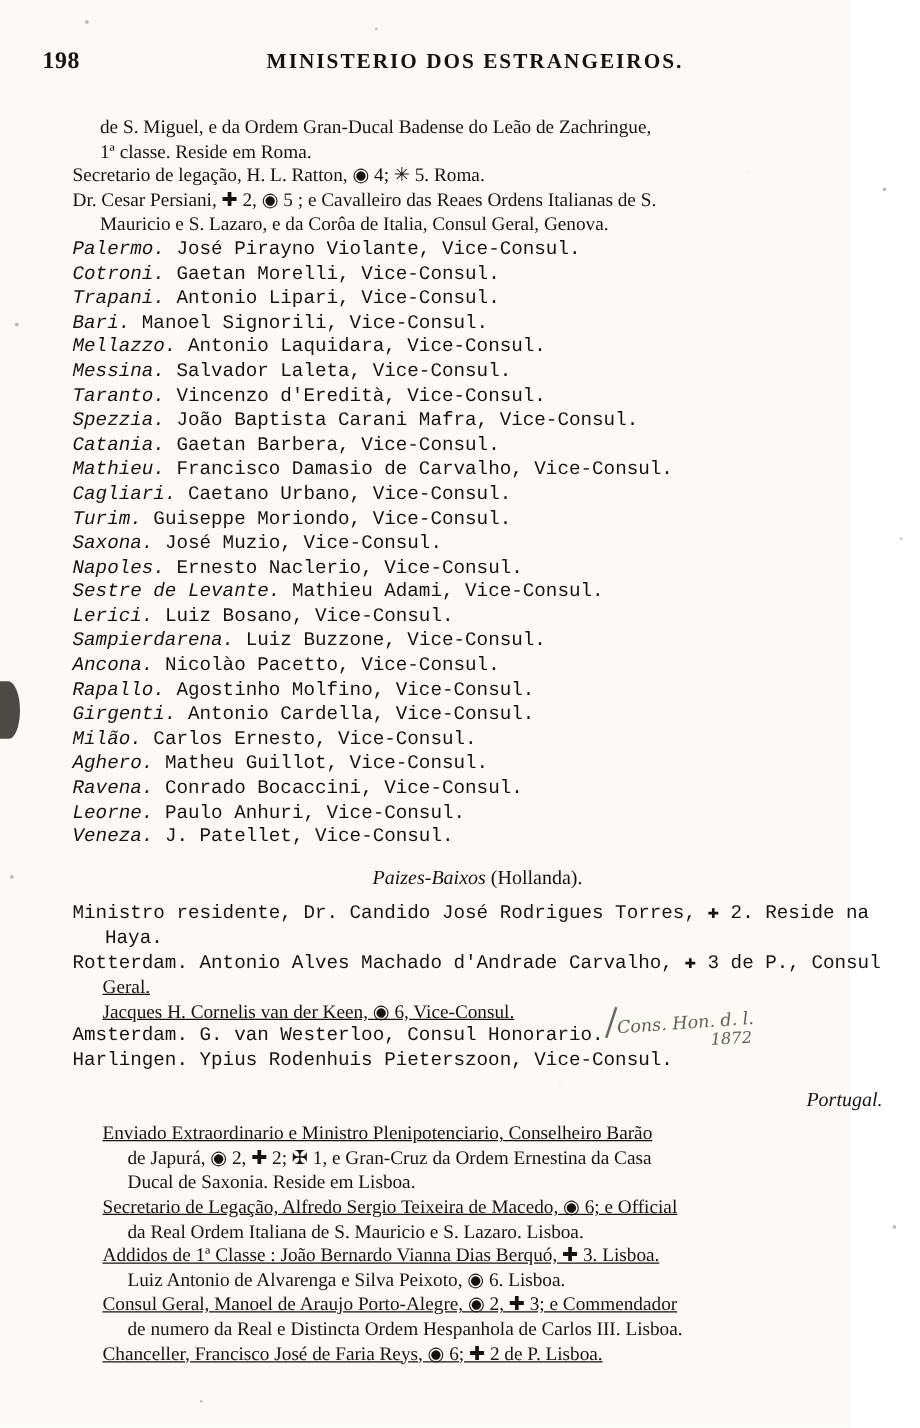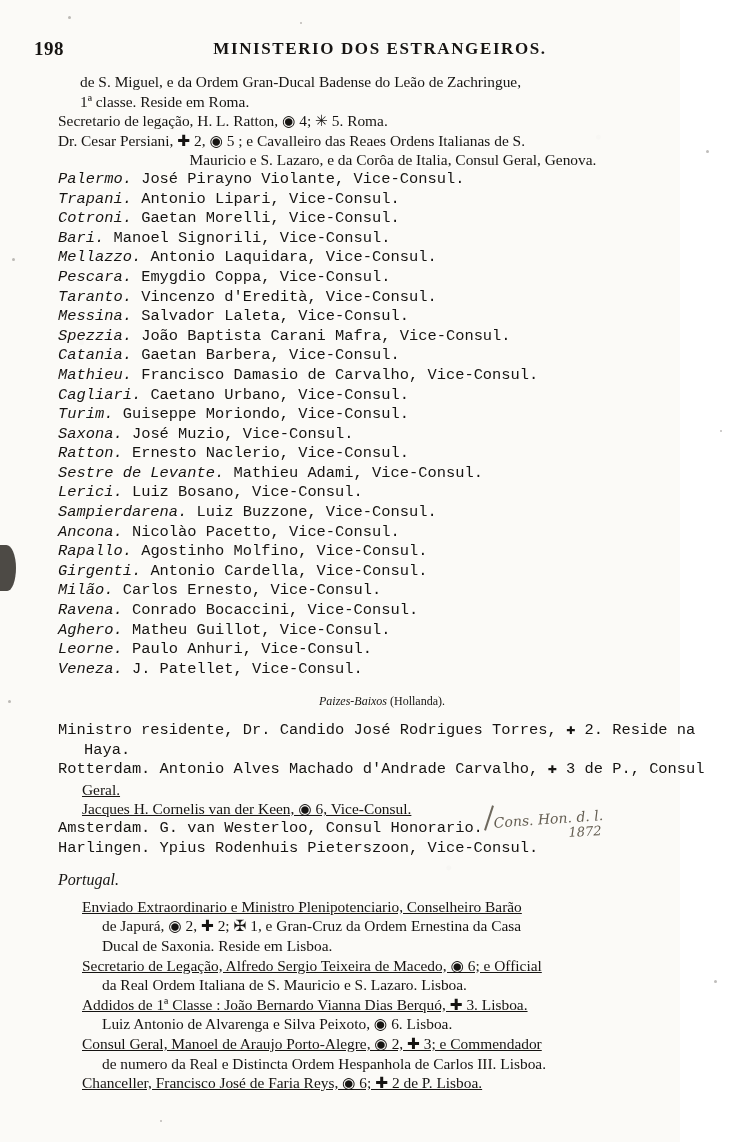--- a/index.html
+++ b/index.html
@@ -54,20 +54,21 @@
     font-size: 17px;
     font-weight: bold;
     letter-spacing: 1.6px;
     font-family: "Liberation Serif", serif;
     padding-left: 24px;
   }
   .body {
     padding: 0 30px 0 58px;
     font-size: 15.4px;
     line-height: 19.6px;
+    margin-top: 20px;
   }
   p {
     margin: 0;
     text-align: left;
   }
   .ln {
     white-space: normal;
   }
   .hang {
     padding-left: 26px;
@@ -80,28 +81,28 @@
   }
   .indent2 {
     padding-left: 44px;
   }
   .lead-in {
     font-style: italic;
   }
   .section-title {
     text-align: center;
     font-style: italic;
-    font-size: 12px;
+    font-size: 16px;
     margin: 13px 0 9px 0;
   }
   .section-title .roman {
     font-style: normal;
   }
   .sec2-title {
-    text-align: left;
+    text-align: right;
     font-style: italic;
     font-size: 16px;
     margin: 12px 0 7px 0;
   }
   .first-line {
     padding-left: 22px;
   }
   .blotch-left {
     position: absolute;
     left: 0px;
@@ -177,47 +178,46 @@
       <div class="folio">198</div>
       <div class="running-head">MINISTERIO DOS ESTRANGEIROS.</div>
     </div>
 
     <div class="body">
 
       <p class="ln first-line">de S. Miguel, e da Ordem Gran-Ducal Badense do Leão de Zachringue,</p>
       <p class="ln" style="padding-left:22px;">1ª classe. Reside em Roma.</p>
       <p class="ln">Secretario de legação, H. L. Ratton, ◉ 4; ✳ 5. Roma.</p>
       <p class="ln">Dr. Cesar Persiani, ✚ 2, ◉ 5 ; e Cavalleiro das Reaes Ordens Italianas de S.</p>
-      <p class="ln" style="padding-left:22px;text-align:center;">Mauricio e S. Lazaro, e da Corôa de Italia, Consul Geral, Genova.</p>
+      <p class="ln" style="padding-left:22px;">Mauricio e S. Lazaro, e da Corôa de Italia, Consul Geral, Genova.</p>
 
       <div>
         <p class="ln hang"><span class="lead-in">Palermo.</span> <span>José Pirayno Violante, Vice-Consul.</span></p>
+        <p class="ln hang"><span class="lead-in">Cotroni.</span> <span>Gaetan Morelli, Vice-Consul.</span></p>
         <p class="ln hang"><span class="lead-in">Trapani.</span> <span>Antonio Lipari, Vice-Consul.</span></p>
-        <p class="ln hang"><span class="lead-in">Cotroni.</span> <span>Gaetan Morelli, Vice-Consul.</span></p>
         <p class="ln hang"><span class="lead-in">Bari.</span> <span>Manoel Signorili, Vice-Consul.</span></p>
         <p class="ln hang"><span class="lead-in">Mellazzo.</span> <span>Antonio Laquidara, Vice-Consul.</span></p>
-        <p class="ln hang"><span class="lead-in">Pescara.</span> <span>Emygdio Coppa, Vice-Consul.</span></p>
+        <p class="ln hang"><span class="lead-in">Messina.</span> <span>Salvador Laleta, Vice-Consul.</span></p>
         <p class="ln hang"><span class="lead-in">Taranto.</span> <span>Vincenzo d'Eredità, Vice-Consul.</span></p>
-        <p class="ln hang"><span class="lead-in">Messina.</span> <span>Salvador Laleta, Vice-Consul.</span></p>
         <p class="ln hang"><span class="lead-in">Spezzia.</span> <span>João Baptista Carani Mafra, Vice-Consul.</span></p>
         <p class="ln hang"><span class="lead-in">Catania.</span> <span>Gaetan Barbera, Vice-Consul.</span></p>
         <p class="ln hang"><span class="lead-in">Mathieu.</span> <span>Francisco Damasio de Carvalho, Vice-Consul.</span></p>
         <p class="ln hang"><span class="lead-in">Cagliari.</span> <span>Caetano Urbano, Vice-Consul.</span></p>
         <p class="ln hang"><span class="lead-in">Turim.</span> <span>Guiseppe Moriondo, Vice-Consul.</span></p>
         <p class="ln hang"><span class="lead-in">Saxona.</span> <span>José Muzio, Vice-Consul.</span></p>
-        <p class="ln hang"><span class="lead-in">Ratton.</span> <span>Ernesto Naclerio, Vice-Consul.</span></p>
+        <p class="ln hang"><span class="lead-in">Napoles.</span> <span>Ernesto Naclerio, Vice-Consul.</span></p>
         <p class="ln hang"><span class="lead-in">Sestre de Levante.</span> <span>Mathieu Adami, Vice-Consul.</span></p>
         <p class="ln hang"><span class="lead-in">Lerici.</span> <span>Luiz Bosano, Vice-Consul.</span></p>
         <p class="ln hang"><span class="lead-in">Sampierdarena.</span> <span>Luiz Buzzone, Vice-Consul.</span></p>
         <p class="ln hang"><span class="lead-in">Ancona.</span> <span>Nicolào Pacetto, Vice-Consul.</span></p>
         <p class="ln hang"><span class="lead-in">Rapallo.</span> <span>Agostinho Molfino, Vice-Consul.</span></p>
         <p class="ln hang"><span class="lead-in">Girgenti.</span> <span>Antonio Cardella, Vice-Consul.</span></p>
         <p class="ln hang"><span class="lead-in">Milão.</span> <span>Carlos Ernesto, Vice-Consul.</span></p>
+        <p class="ln hang"><span class="lead-in">Aghero.</span> <span>Matheu Guillot, Vice-Consul.</span></p>
         <p class="ln hang"><span class="lead-in">Ravena.</span> <span>Conrado Bocaccini, Vice-Consul.</span></p>
-        <p class="ln hang"><span class="lead-in">Aghero.</span> <span>Matheu Guillot, Vice-Consul.</span></p>
         <p class="ln hang"><span class="lead-in">Leorne.</span> <span>Paulo Anhuri, Vice-Consul.</span></p>
         <p class="ln hang"><span class="lead-in">Veneza.</span> <span>J. Patellet, Vice-Consul.</span></p>
       </div>
 
       <p class="section-title">
         <span>Paizes-Baixos</span>
         <span class="roman">(Hollanda).</span>
       </p>
 
       <div>

